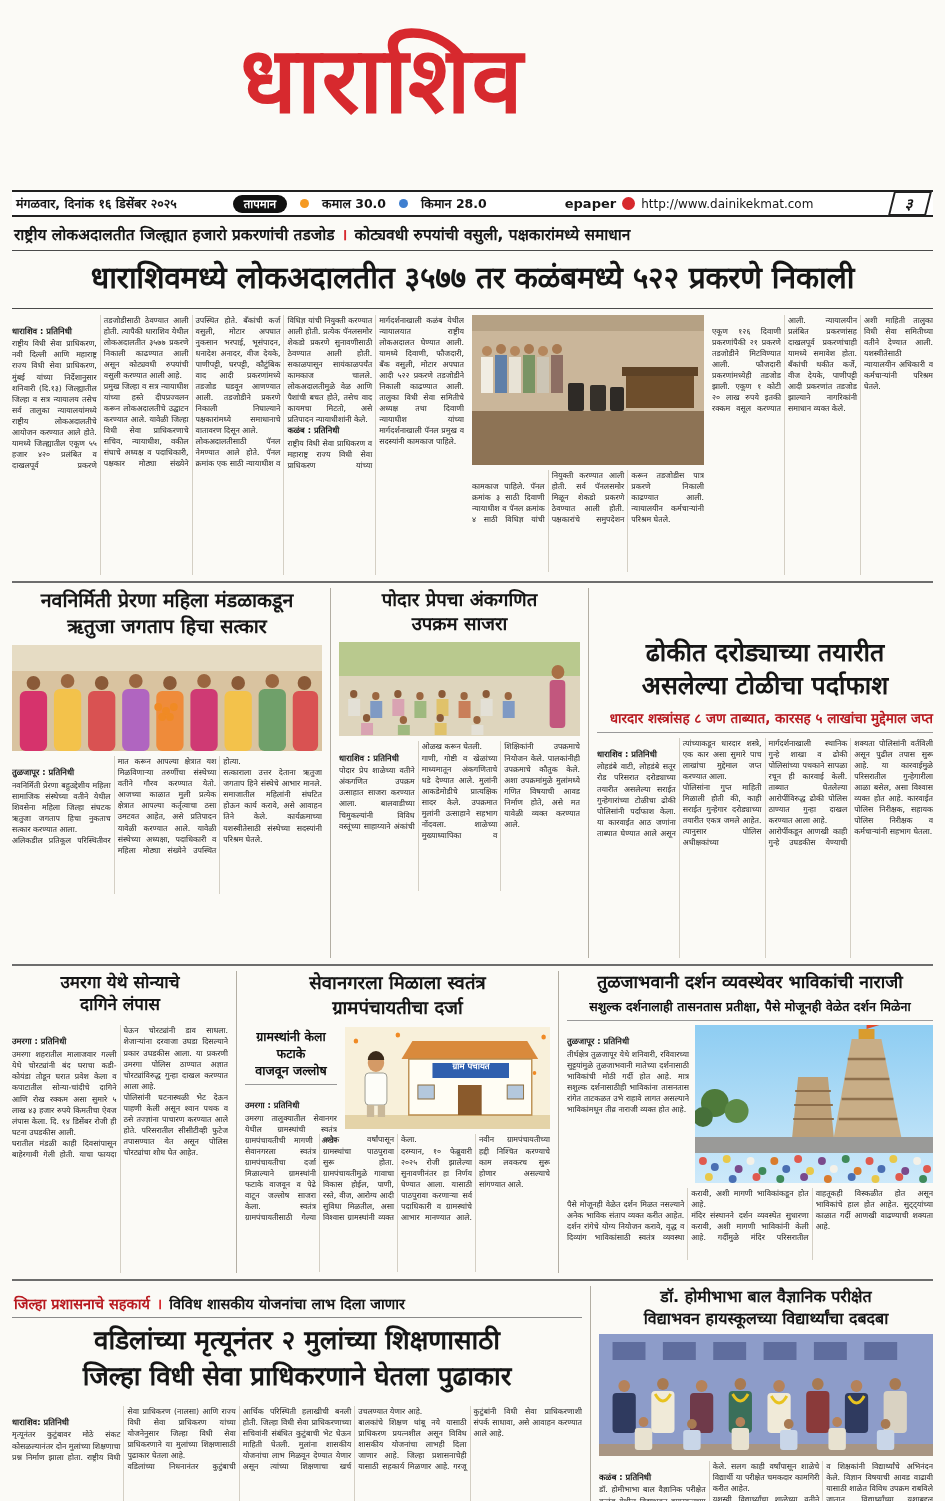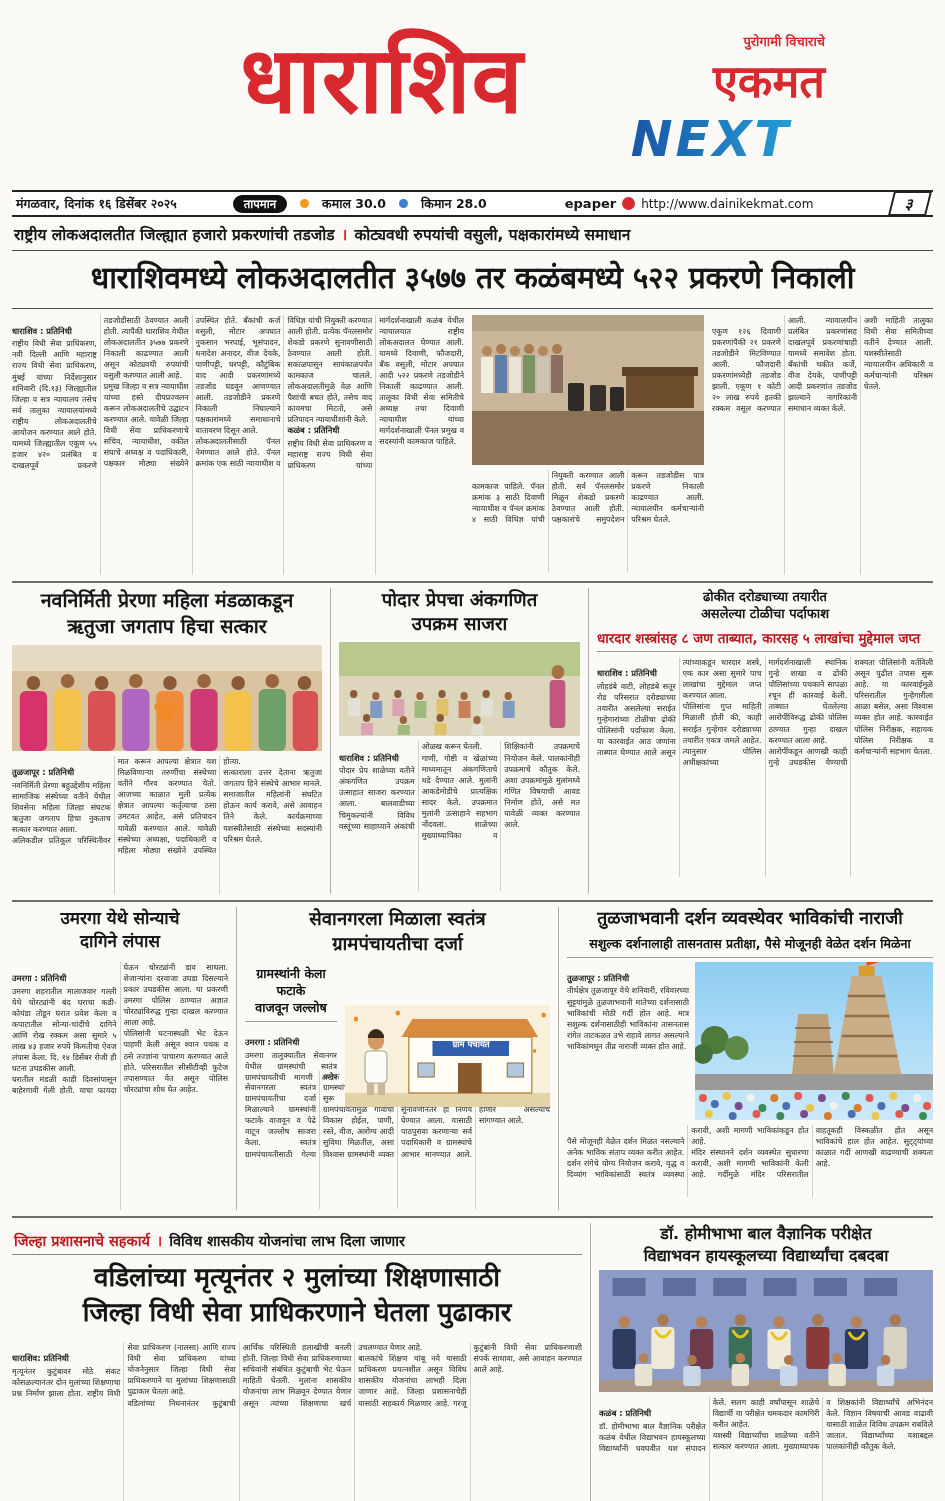--- a/index.html
+++ b/index.html
@@ -51,21 +51,21 @@
     transform:skewX(-14deg); font-size:15px; background:#fff;
   }
   
   .btext {
     font-size:7.8px; line-height:1.42; text-align:justify;
     color:#1c1c1c; white-space:pre-line; overflow:hidden;
     column-gap:7px; column-rule:1px solid #d4cfc4;
   }
   .dateline { display:block; font-weight:700; font-size:8.3px; margin-bottom:1px; }
   .subhead-red {
-    color:var(--accent-red,#b8191f); text-align:left; font-weight:700;
+    color:var(--accent-red,#b8191f); text-align:right; font-weight:700;
     font-size:13.5px; line-height:1.3; padding:3px 0 4px;
     border-bottom:1px solid #999; margin-bottom:4px;
   }
   .subhead-blk {
     color:#111; text-align:center; font-weight:700; font-size:12.5px;
     line-height:1.35; padding:2px 0 4px; border-bottom:1px solid #999; margin-bottom:4px;
     white-space:pre-line;
   }
   .photo { width:100%; overflow:hidden; background:#ddd; position:relative; }
   .photo svg { width:100%; height:100%; display:block; }
@@ -95,32 +95,32 @@
   
   .s-satkar { width:318px; }
   .s-satkar h3 { font-size:19.5px; padding-bottom:5px; }
   .s-satkar .photo { height:106px; }
   .s-satkar .story-cols { column-count:3; height:138px; }
   .s-podar { width:258px; }
   .s-podar h3 { font-size:18.5px; padding-bottom:5px; }
   .s-podar .photo { height:94px; }
   .s-podar .story-cols { column-count:3; height:150px; }
   .s-dhoki { flex:1; }
-  .s-dhoki h3 { font-size:13px; padding-bottom:4px; }
+  .s-dhoki h3 { font-size:25px; padding-bottom:4px;margin-top:48px; }
   .s-dhoki .story-cols { column-count:4; height:220px; }
   
   .s-umarga { width:224px; }
   .s-umarga h3 { font-size:17px; padding-bottom:4px; }
   .s-umarga .story-cols { column-count:2; height:248px; }
   .s-sevanagar { width:322px; }
   .s-sevanagar h3 { font-size:18.5px; padding-bottom:4px; }
   .seva-top { display:flex; gap:8px; height:102px; margin-top:3px; }
   .seva-side { width:92px; }
   .seva-side .btext { height:56px; }
-  .seva-illus { flex:1; height:102px;margin-top:41px; }
+  .seva-illus { flex:1; height:102px; }
   .illus-label {
     position:absolute; left:42%; top:33%; width:39%; text-align:center;
     color:#fff; font-size:8.5px; font-weight:700; line-height:1.2;
   }
   .s-sevanagar .story-cols { column-count:4; height:138px; }
   .s-tulja { flex:1; }
   .s-tulja h3 { font-size:17.5px; padding-bottom:3px; }
   .tulja-mid { display:flex; gap:6px; height:158px; margin:3px 0 5px; }
   .tulja-side { width:122px; height:158px; }
   .tulja-photo { flex:1; height:158px; }
@@ -136,25 +136,20 @@
   .s-vidya .photo { height:122px; }
   .s-vidya .story-cols { column-count:3; height:106px; }
 </style>
 </head>
 <body>
 
 <div class="page">
 
   <header class="masthead">
     <h1 class="paper-title">धाराशिव</h1>
-    <div class="brand-block">
-      <div class="tagline">पुरोगामी विचाराचे</div>
-      <div class="brand">एकमत</div>
-      <div class="next-logo">NEXT</div>
-    </div>
   </header>
 
   <div class="infobar">
     <span class="date">मंगळवार, दिनांक १६ डिसेंबर २०२५</span>
     <span class="weather">
       <span class="w-label">तापमान</span>
       <span class="w-icon sun"></span>
       <span class="w-val">कमाल 30.0</span>
       <span class="w-icon min"></span>
       <span class="w-val">किमान 28.0</span>

